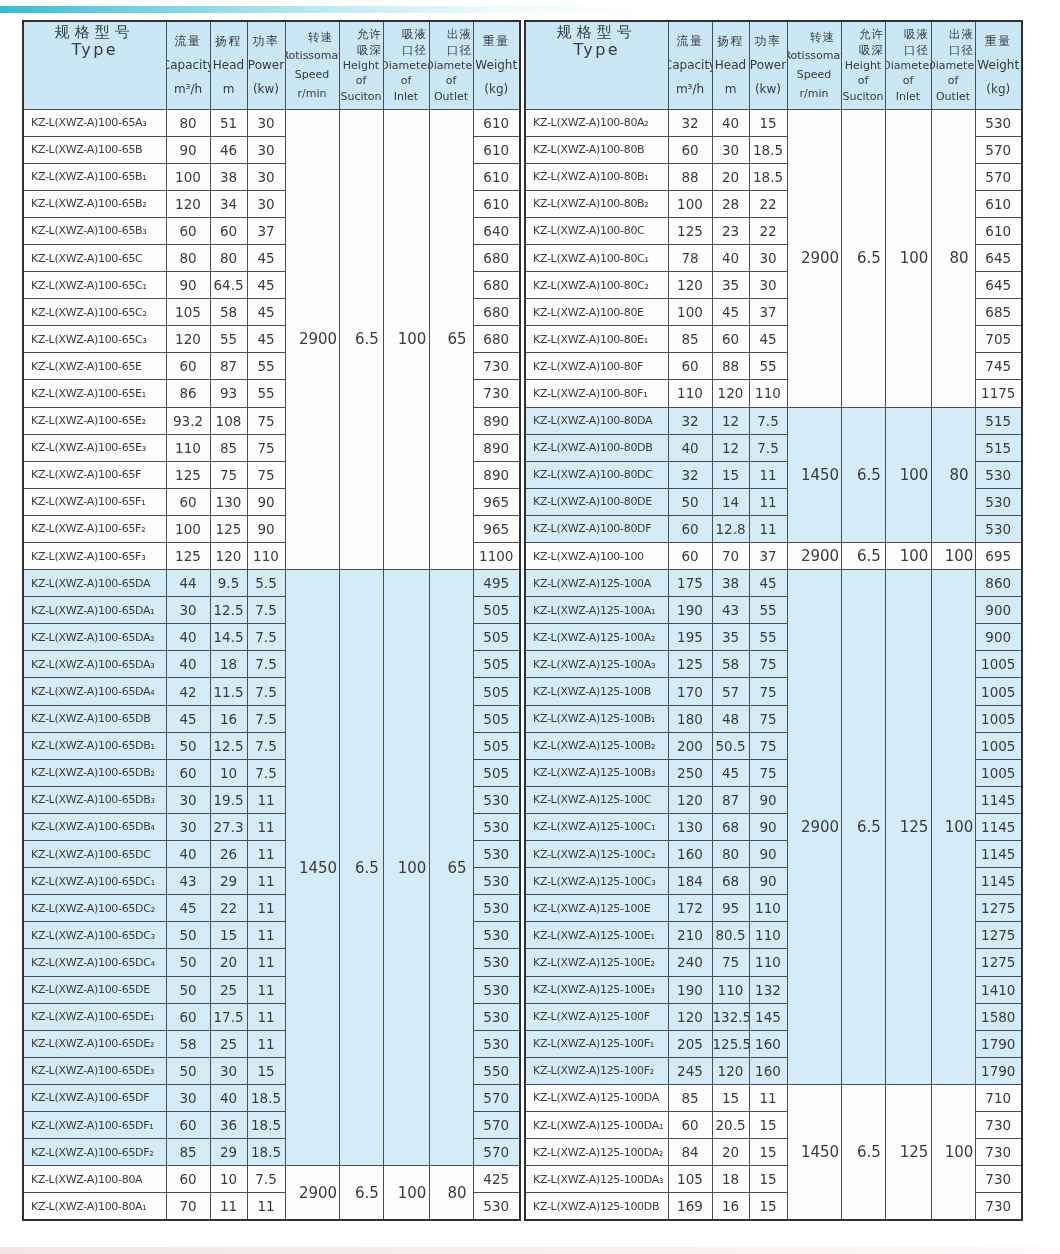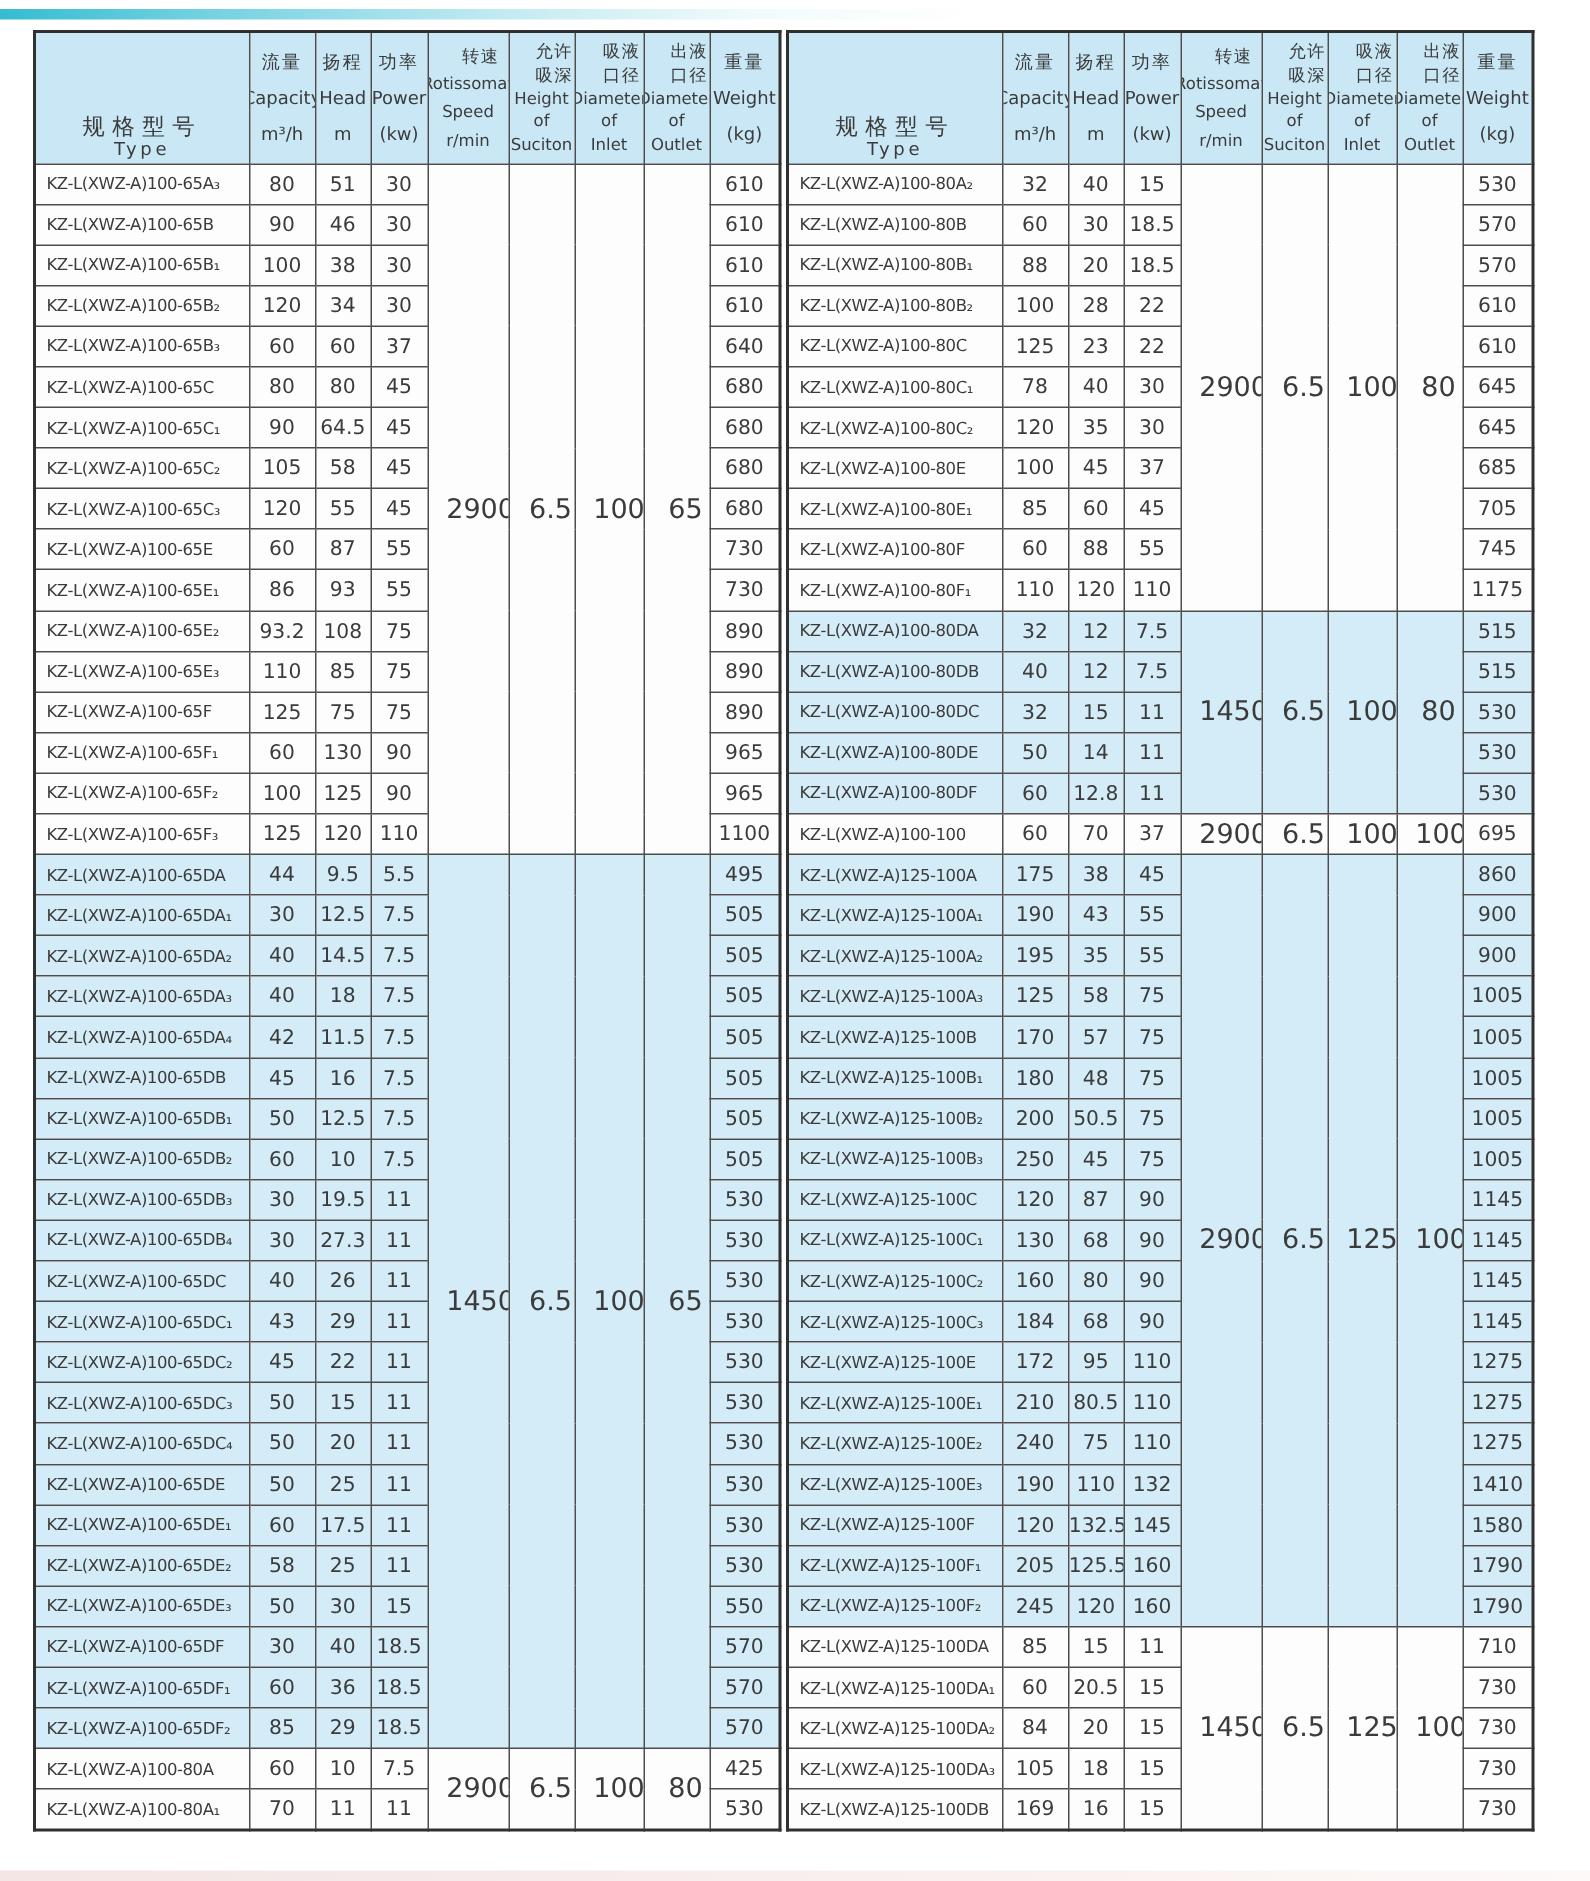--- a/index.html
+++ b/index.html
@@ -57,35 +57,35 @@
     background: var(--row-white, #fdfdfd);
     white-space: nowrap;
   }
   tr.blue td { background: var(--row-blue, #d3ecf7); }
   td.c-type {
     text-align: left;
     padding-left: 7px;
     font-size: 11px;
     letter-spacing: -0.3px;
   }
-  td.c-merged { font-size: 18px; padding-left: 12px; }
+  td.c-merged { font-size: 15px; padding-left: 12px; }
   .hdr {
     height: 82px;
     display: flex;
     flex-direction: column;
     justify-content: space-evenly;
     align-items: center;
   }
   .hdr .cn { font-size: 12px; line-height: 1.12; letter-spacing: 1.5px; }
   .hdr .en { font-size: 12px; line-height: 1.1; }
   .hdr.dense .cn { font-size: 11.5px; letter-spacing: 1px; margin-left: 17px; }
   .hdr.dense .en { font-size: 11px; }
   .hdr.hdr-type .cn { font-size: 15px; letter-spacing: 5px; }
-  .hdr.hdr-type .en { font-size: 12px; letter-spacing: 2.5px; }
-  .hdr.hdr-type { justify-content: flex-end; }
+  .hdr.hdr-type .en { font-size: 16px; letter-spacing: 2.5px; }
+  .hdr.hdr-type { justify-content: flex-start; }
 </style>
 </head>
 <body>
 
 <div class="page">
   <div class="top-band"></div>
   <table class="spec" id="table-left">
       <colgroup>
         <col style="width: 143px;">
         <col style="width: 44px;">

